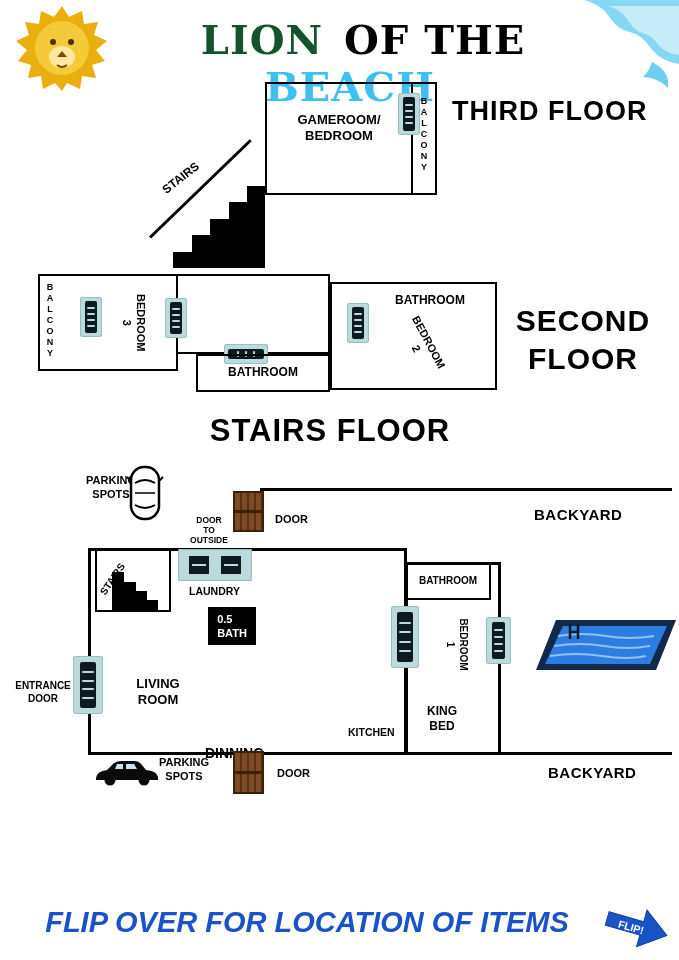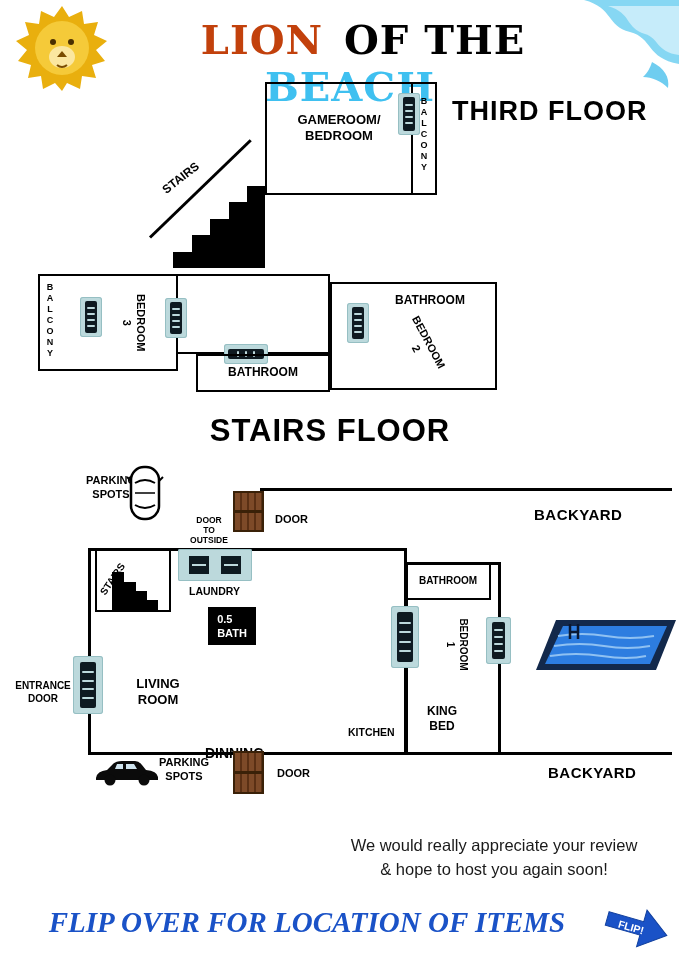--- a/index.html
+++ b/index.html
@@ -26,21 +26,21 @@
                background:repeating-linear-gradient(90deg,#7d4a28 0px,#7d4a28 5px,#5a3014 5px,#5a3014 7px); }
   .wood-door::after { content:""; position:absolute; left:0; right:0; top:46%; height:3px; background:#3a2108; }
   
   .appliance { position:absolute; background:#bcd9dc; border-radius:2px; box-shadow:inset 0 0 0 1px #96bfc3;
                display:flex; align-items:center; justify-content:space-evenly; }
   .appliance .drum { width:27%; height:55%; background:#0e1a21; position:relative; }
   .appliance .drum::after { content:""; position:absolute; left:15%; right:15%; top:42%; height:2px; background:#bcd9dc; }
   .blackbox { position:absolute; background:#000; color:#fff; font-weight:bold; display:flex;
               align-items:center; justify-content:center; text-align:left; white-space:pre-line; line-height:1.3; }
   .title { position:absolute; font-family:"DejaVu Serif", serif; font-weight:bold; letter-spacing:1px; }
-  .flip-line { position:absolute; font-family:Liberation Serif, serif; font-weight:bold; font-style:italic; }
+  .flip-line { position:absolute; font-family:Liberation Sans, sans-serif; font-weight:bold; font-style:italic; }
   .flip-text { position:absolute; color:#fff; font-weight:bold; font-size:10.5px; transform:rotate(16deg); }
   svg { display:block; }
 </style>
 </head>
 <body>
 
 <div class="canvas">
 
   <div class="abs" style="left:6px; top:4px; width:112px; height:88px;">
     <svg viewBox="0 0 110 88" width="112" height="88">
@@ -48,21 +48,21 @@
       <circle cx="55" cy="44" r="27" fill="#f5ca39"></circle>
       <ellipse cx="55" cy="53" rx="13" ry="11" fill="#fbe7a0"></ellipse>
       <circle cx="46" cy="38" r="3" fill="#4a2f00"></circle>
       <circle cx="64" cy="38" r="3" fill="#4a2f00"></circle>
       <path d="M55 47 l-5 6 h10 Z" fill="#7a4c00"></path>
       <path d="M50 61 q5 4 10 0" stroke="#7a4c00" stroke-width="2" fill="none"></path>
     </svg>
   </div>
 
   <div class="title ctr" style="left:110px; top:16px; width:480px; font-size:40px;">
-    <span style="color:#c2410c;margin-left:32px;">LION</span>
+    <span style="color:#14532d;margin-left:32px;">LION</span>
     <span style="color:#000; margin:0 6px;">OF THE</span>
     <span style="color:#3fc0f0;">BEACH</span>
   </div>
 
   <div class="abs" style="left:556px; top:0; width:123px; height:95px;">
     <svg viewBox="0 0 123 95" width="123" height="95">
       <path d="M123 0 H28 C58 8 50 26 74 32 C97 38 90 58 123 64 Z" fill="#86d7f3"></path>
       <path d="M123 6 H52 C76 13 69 28 89 34 C103 38 100 52 123 55 Z" fill="#c6ecfa"></path>
       <path d="M96 62 C108 68 114 77 112 88 C105 81 96 77 87 77 C92 72 94 68 96 62 Z" fill="#6fcdf0"></path>
     </svg>
@@ -134,20 +134,22 @@
     <div class="panel">
         <i></i>
         <i></i>
         <i></i>
         <i></i>
       </div>
   </div>
   <div class="lbl ctr" style="left:380px; top:332px; width:84px; font-size:11px; transform:rotate(62deg);">BEDROOM
 2</div>
 
+  <div class="lbl ctr" style="left:502px; top:302px; width:162px; font-size:30px; line-height:1.25; letter-spacing:1px;">SECOND
+FLOOR</div>
 
   <div class="lbl ctr" style="left:0; top:412px; width:660px; font-size:31px; letter-spacing:1px;">STAIRS FLOOR</div>
 
   <div class="lbl ctr" style="left:82px; top:474px; width:58px; font-size:11px;">PARKING
 SPOTS</div>
   <div class="abs" style="left:124px; top:464px;">
     <svg viewBox="0 0 42 58" width="42" height="58">
       <rect x="7" y="3" width="28" height="52" rx="13" fill="#fff" stroke="#000" stroke-width="2.5"></rect>
       <path d="M11 19 Q21 13 31 19" fill="none" stroke="#000" stroke-width="2"></path>
       <path d="M11 41 Q21 47 31 41" fill="none" stroke="#000" stroke-width="2"></path>
@@ -241,22 +243,20 @@
       <circle cx="18" cy="22" r="5.5" fill="#0b0b0b"></circle>
       <circle cx="52" cy="22" r="5.5" fill="#0b0b0b"></circle>
       <path d="M25 6 L31 6 31 11 23 11 Z" fill="#cfe3ee"></path>
       <path d="M34 6 L42 6 45 11 34 11 Z" fill="#cfe3ee"></path>
     </svg>
   </div>
   <div class="lbl ctr" style="left:154px; top:756px; width:60px; font-size:11px;">PARKING
 SPOTS</div>
   <div class="lbl" style="left:548px; top:764px; font-size:15px; letter-spacing:0.5px;">BACKYARD</div>
 
-  <div class="abs ctr" style="left:324px; top:834px; width:340px; font-size:16.5px; line-height:1.45; color:#1a1a1a; white-space:pre-line;">We would really appreciate your review
-&amp; hope to host you again soon!</div>
 
   <div class="flip-line ctr" style="left:14px; top:906px; width:586px; font-size:29px; color:#1a52c7;">FLIP OVER FOR LOCATION OF ITEMS</div>
   <div class="abs" style="left:600px; top:898px; width:74px; height:58px;">
     <svg viewBox="0 0 74 58" width="74" height="58">
       <g transform="rotate(16 37 29)">
         <path d="M6 22 H42 V10 L68 29 L42 48 V36 H6 Z" fill="#1a52c7" stroke="#12409e" stroke-width="1"></path>
       </g>
     </svg>
     <span class="flip-text" style="left:18px; top:23px;">FLIP!</span>
   </div>

